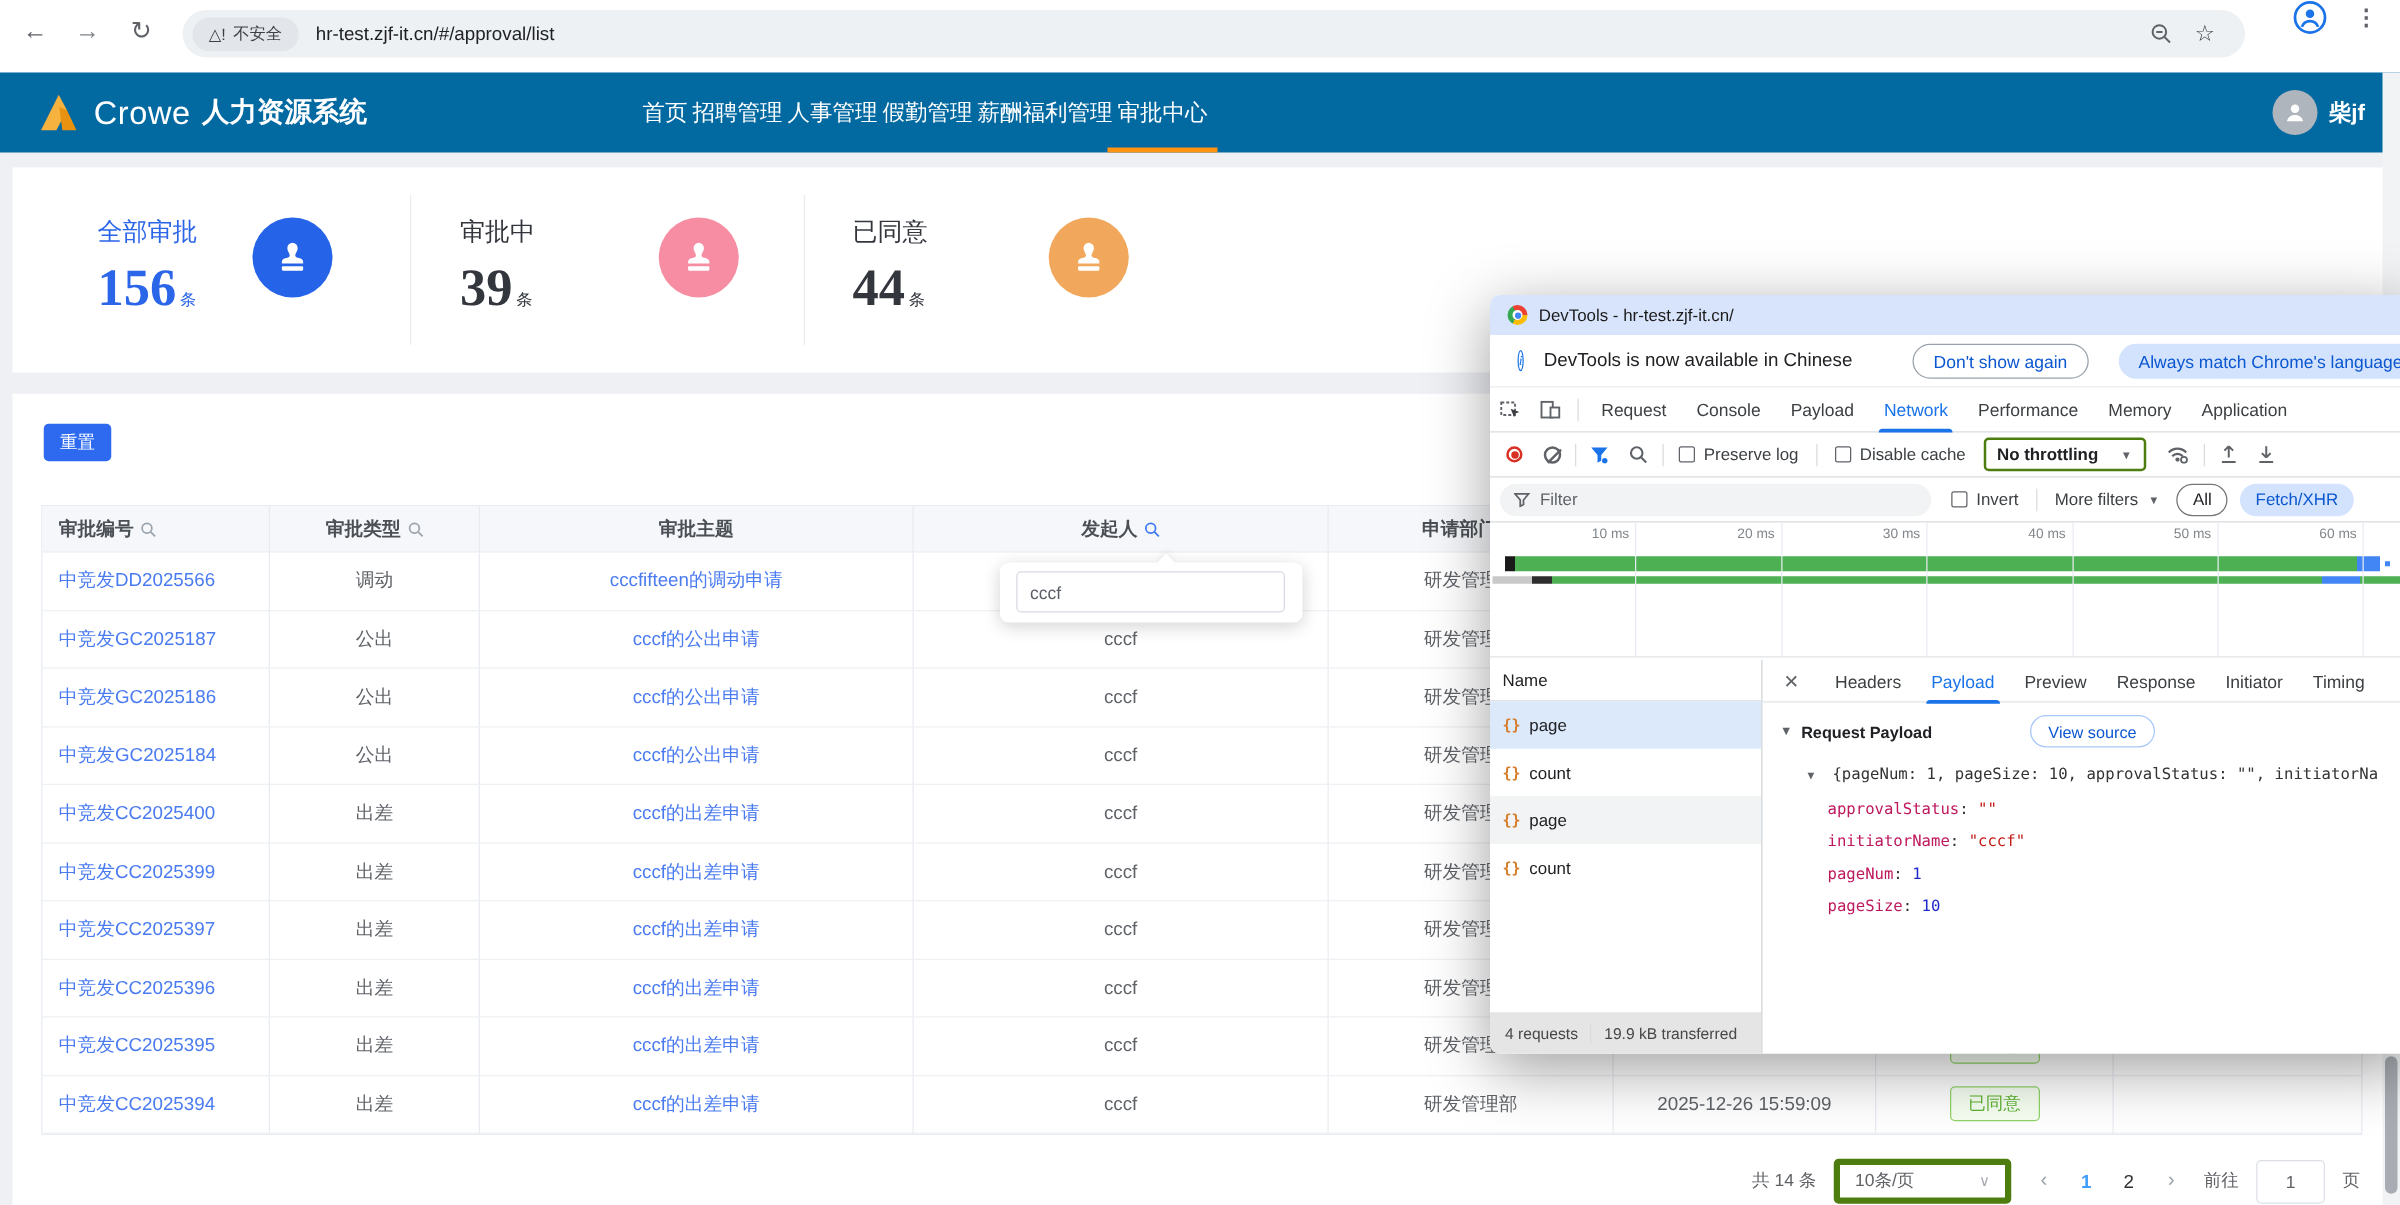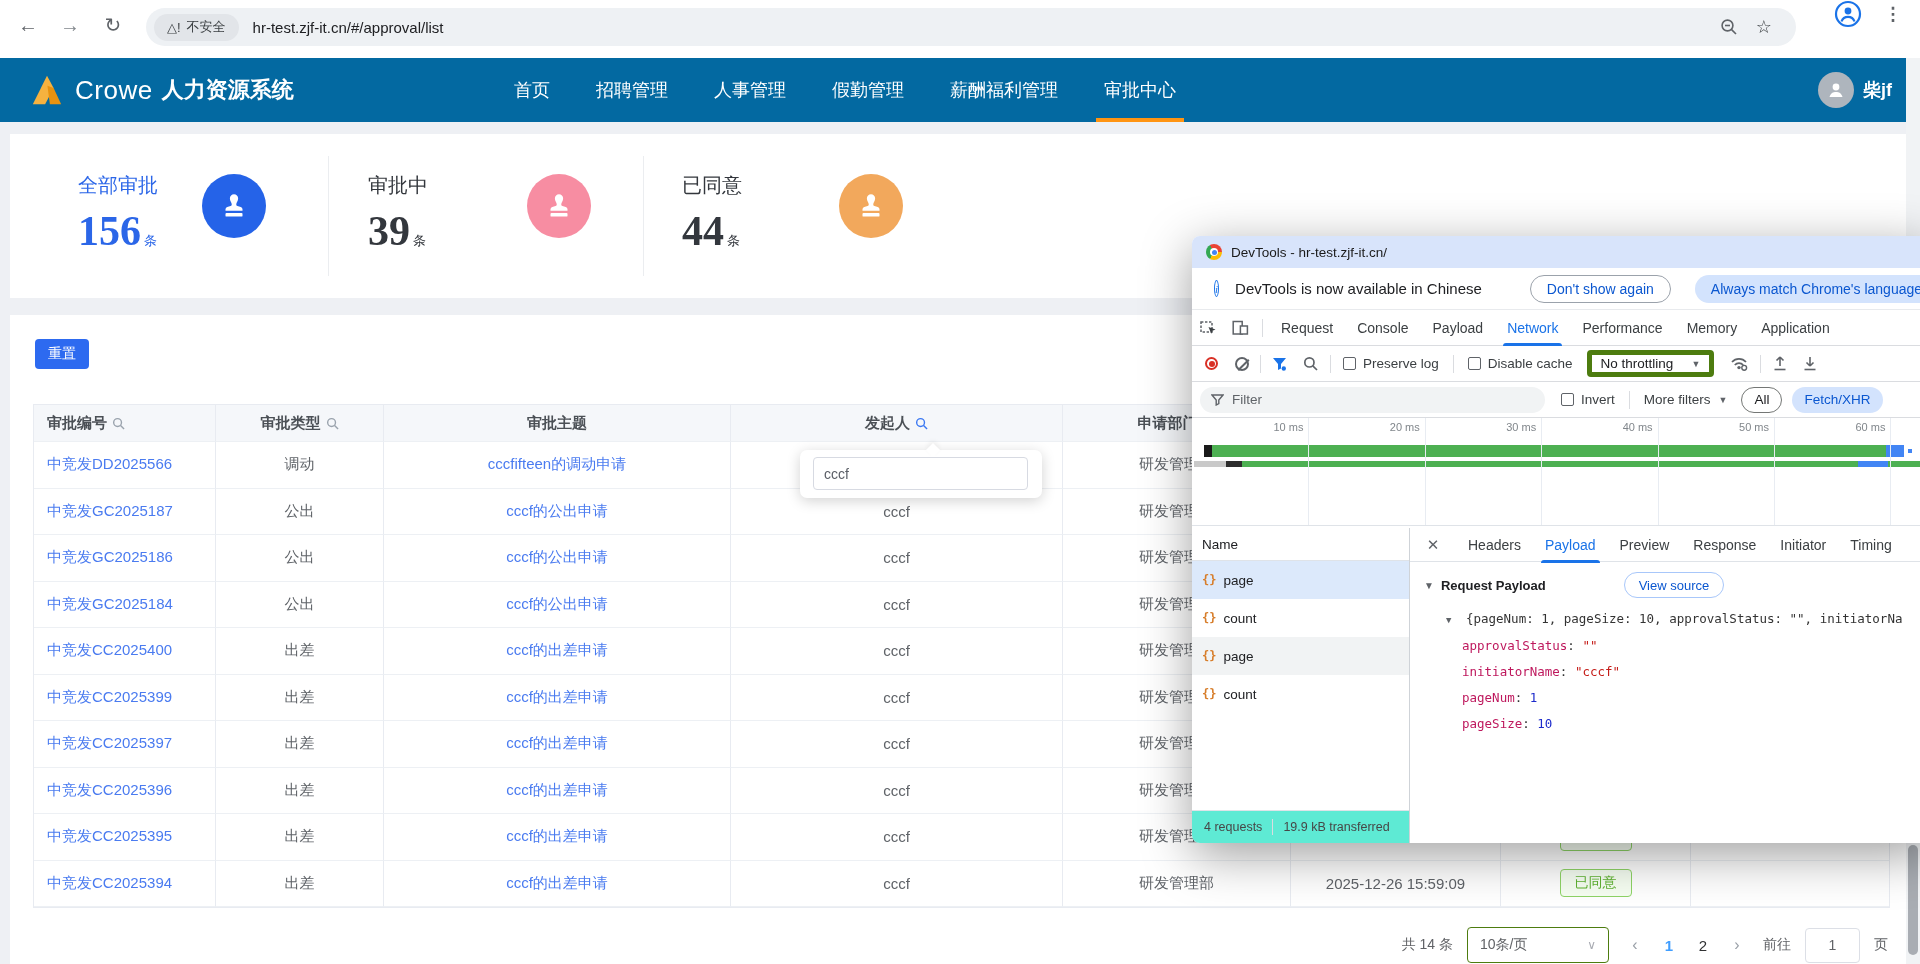--- a/index.html
+++ b/index.html
@@ -16,21 +16,21 @@
   .bar-right { position:absolute; right:18px; display:flex; gap:22px; align-items:center; }
   .clogo { position:relative; width:16px; height:16px; border-radius:50%; background:conic-gradient(from -30deg,#ea4335 0 120deg,#fbbc05 120deg 240deg,#34a853 240deg 360deg); display:inline-block; }
   .clogo i { position:absolute; inset:4px; background:#fff; border-radius:50%; }
   .clogo b { position:absolute; inset:5.5px; background:#4285f4; border-radius:50%; }
 
   
   .navbar { position:absolute; left:0; top:58px; width:1920px; height:64px; background:#0369a1; color:#fff; }
   .brand { position:absolute; left:28px; top:0; height:64px; display:flex; align-items:center; gap:9px; }
   .brand .crowe { font-size:26px; letter-spacing:.5px; }
   .brand .prod { font-size:22px; font-weight:bold; }
-  .menu { position:absolute; left:512px; top:0; height:64px; display:flex; gap:42px; }
+  .menu { position:absolute; left:512px; top:0; height:64px; display:flex; }
   .menu-item { position:relative; height:64px; line-height:64px; font-size:18px; color:#fff; cursor:pointer; padding:0 2px; }
   .menu-item.active::after { content:""; position:absolute; left:-6px; right:-6px; bottom:0; height:4px; background:#ff9412; }
   .nav-user { position:absolute; right:28px; top:0; height:64px; display:flex; align-items:center; gap:9px; }
   .nav-user .uname { font-size:18px; font-weight:bold; }
   .avatar { width:36px; height:36px; border-radius:50%; background:#aeb5bd; display:flex; align-items:center; justify-content:center; }
 
   
   .stats-panel { position:absolute; left:10px; top:134px; width:1900px; height:164px; background:#fff; }
   .stat { position:absolute; top:38px; }
   .stat .lbl { font-size:20px; }
@@ -50,21 +50,21 @@
   .tr.body { height:46.5px; color:#5f6368; }
   .td { border-right:1px solid #e8ebf1; border-bottom:1px solid #edf0f4; display:flex; align-items:center; justify-content:center; overflow:hidden; }
   .td:last-child { border-right:none; }
   .td.left { justify-content:flex-start; padding-left:13px; }
   .td .link { color:#4a7bf0; cursor:pointer; }
   .hicon { margin-left:5px; display:inline-flex; cursor:pointer; }
   .badge { border:1px solid #8ed466; color:#5fb332; background:#f6fef2; border-radius:4px; padding:4px 14px; font-size:14px; }
 
   
   .pagination { position:absolute; right:22px; top:612px; height:36px; display:flex; align-items:center; gap:14px; color:#606266; font-size:14px; }
-  .psize { width:142px; height:36px; border:1px solid #4d7c0f; border-radius:4px; display:flex; align-items:center; justify-content:space-between; padding:0 12px; cursor:pointer; background:#fff; }
+  .psize { width:142px; height:36px; border:5px solid #4d7c0f; border-radius:4px; display:flex; align-items:center; justify-content:space-between; padding:0 12px; cursor:pointer; background:#fff; }
   .psize .car { color:#a8abb2; font-size:12px; }
   .pager { display:flex; align-items:center; gap:10px; font-size:15px; }
   .pg { min-width:24px; text-align:center; cursor:pointer; color:#303133; }
   .pg.cur { color:#409eff; font-weight:bold; }
   .pg.arr { color:#9aa0a8; font-size:16px; }
   .goto-input { width:55px; height:35px; border:1px solid #dcdfe6; border-radius:4px; text-align:center; font-size:14px; color:#606266; }
 
   
   .popup { position:absolute; left:800px; top:450px; width:242px; height:48px; background:#fff; border-radius:7px; box-shadow:0 3px 14px rgba(0,0,0,.18); z-index:20; }
   .popup::before { content:""; position:absolute; left:128px; top:-5px; width:10px; height:10px; background:#fff; transform:rotate(45deg); box-shadow:-2px -2px 5px rgba(0,0,0,.06); }
@@ -88,21 +88,21 @@
   .dt-tab { position:relative; height:36px; line-height:36px; padding:0 12px; font-size:14px; color:#3c4043; cursor:pointer; white-space:nowrap; }
   .dt-tab.active { color:#1a73e8; }
   .dt-tab.active::after { content:""; position:absolute; left:8px; right:8px; bottom:0; height:3px; background:#1a73e8; border-radius:3px 3px 0 0; }
   .dt-toolbar { height:36px; display:flex; align-items:center; border-bottom:1px solid #dadce0; }
   .rec { width:13px; height:13px; border:2.5px solid #d93025; border-radius:50%; position:relative; margin-left:13px; }
   .rec::after { content:""; position:absolute; inset:1.5px; background:#d93025; border-radius:50%; }
   .noslash { width:14px; height:14px; border:2px solid #5f6368; border-radius:50%; position:relative; margin-left:17px; }
   .noslash::after { content:""; position:absolute; left:-1px; top:5px; width:15px; height:2px; background:#5f6368; transform:rotate(-45deg); }
   .cb { width:13px; height:13px; border:1.5px solid #5f6368; border-radius:2px; display:inline-block; flex:none; }
   .cb-lab { font-size:13.5px; color:#3c4043; margin-left:7px; white-space:nowrap; }
-  .throttle { height:27px; border:5px solid #4d7c0f; border-radius:4px; display:flex; align-items:center; gap:18px; padding:0 9px; margin-left:14px; font-size:13.5px; cursor:pointer; white-space:nowrap; }
+  .throttle { height:27px; border:2px solid #4d7c0f; border-radius:4px; display:flex; align-items:center; gap:18px; padding:0 9px; margin-left:14px; font-size:13.5px; cursor:pointer; white-space:nowrap;font-weight:bold; }
   .throttle .car { font-size:9px; color:#5f6368; }
   .dt-filterrow { height:36px; display:flex; align-items:center; border-bottom:1px solid #dadce0; }
   .filter-pill { width:345px; height:26px; background:#f1f3f4; border-radius:13px; display:flex; align-items:center; gap:8px; padding:0 11px; margin-left:8px; color:#5f6368; }
   .chip { height:26px; border-radius:13px; display:flex; align-items:center; padding:0 12px; font-size:13.5px; cursor:pointer; white-space:nowrap;text-align:center; }
   .chip.outline { border:1px solid #747775; color:#202124; }
   .chip.sel { background:#d3e3fd; color:#0b57d0; }
   .timeline { position:relative; height:108px; border-bottom:1px solid #dfe3e8; overflow:hidden; }
   .gridline { position:absolute; top:0; bottom:0; width:1px; background:#e8ecf2; }
   .tick-label { position:absolute; top:3px; font-size:11px; color:#80868b; transform:translateX(-100%); padding-right:5px; white-space:nowrap; }
   .wbar1 { position:absolute; left:4px; top:27px; width:714px; height:12px;
@@ -110,21 +110,21 @@
   .wdot { position:absolute; left:716px; top:31px; width:4px; height:4px; background:#4285f4; }
   .wbar2 { position:absolute; left:2px; top:43px; width:738px; height:6px;
     background:linear-gradient(to right,#c9c9c9 0 32px,#2d2d2d 32px 48px,#4db052 48px 664px,#4285f4 664px 694px,#4db052 694px); }
   .req-area { position:absolute; left:0; top:292px; right:0; bottom:0; }
   .name-pane { position:absolute; left:0; top:0; width:217px; bottom:0; overflow:hidden; }
   .name-head { height:33px; line-height:33px; padding-left:10px; border-bottom:1px solid #dfe3e8; font-size:13.5px; }
   .req-row { height:38px; display:flex; align-items:center; gap:7px; padding-left:10px; cursor:pointer; font-size:13.5px; }
   .req-row.sel { background:#dce9fb; }
   .req-row.zebra { background:#f1f3f4; }
   .braces { color:#d77d2a; font-family:"DejaVu Sans Mono",monospace; font-weight:bold; font-size:12px; }
-  .dt-status { position:absolute; left:0; bottom:0; width:217px; height:33px; border-top:1px solid #dfe3e8; display:flex; align-items:center; gap:10px; padding-left:12px; font-size:12.5px; color:#474747; white-space:nowrap; overflow:hidden; background:#5eead4; }
+  .dt-status { position:absolute; left:0; bottom:0; width:217px; height:33px; border-top:1px solid #dfe3e8; display:flex; align-items:center; gap:10px; padding-left:12px; font-size:12.5px; color:#474747; white-space:nowrap; overflow:hidden; background:#e5e5e5; }
   .st-sep { width:1px; height:16px; background:#dadce0; flex:none; }
   .pane-div { position:absolute; left:217px; top:0; bottom:0; width:1px; background:#cfd3d8; }
   .detail-pane { position:absolute; left:218px; top:0; right:0; bottom:0; overflow:hidden; }
   .detail-tabs { height:34px; display:flex; align-items:center; border-bottom:1px solid #dfe3e8; }
   .dx { width:46px; text-align:center; color:#5f6368; font-size:15px; cursor:pointer; }
   .payload-head { display:flex; align-items:center; margin:10px 0 2px 14px; }
   .tri { color:#5f6368; font-size:10px; margin-right:7px; }
   .payload-head .ttl { font-weight:bold; font-size:13px; }
   .vs-pill { height:26px; border-radius:13px; border:1px solid #a8c7fa; color:#0b57d0; background:#fff; font-size:13px; padding:0 14px; margin-left:78px; cursor:pointer; font-family:"Liberation Sans",sans-serif; }
   .ptree { margin-top:8px; font-family:"DejaVu Sans Mono",monospace; font-size:12.5px; line-height:26px; color:#333; }

